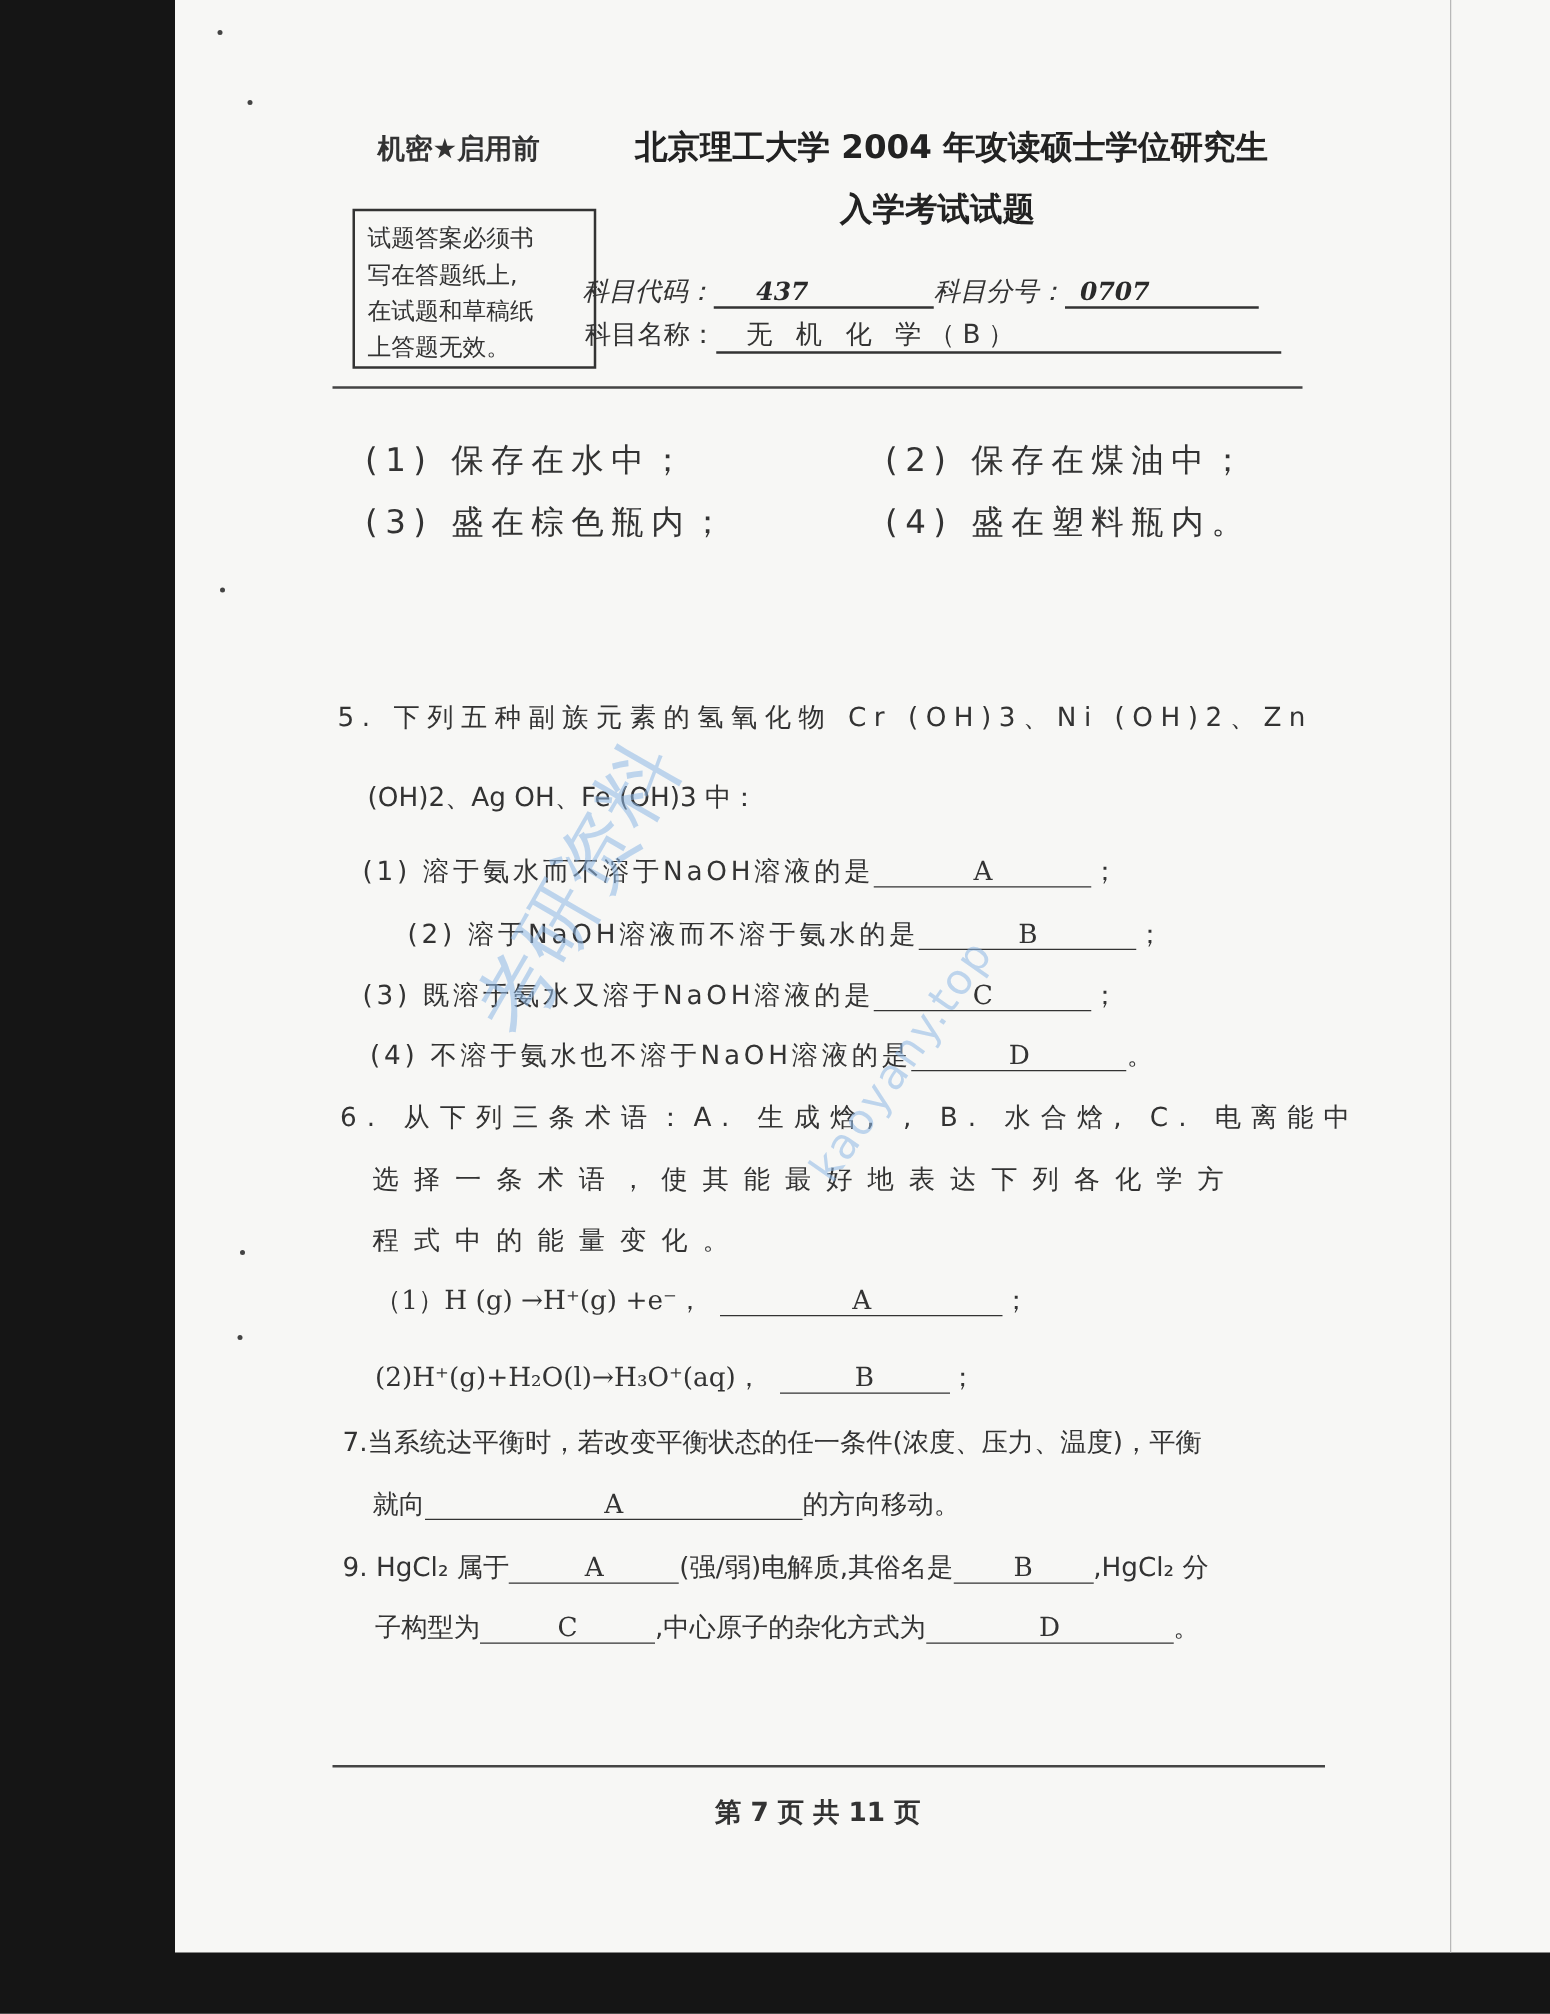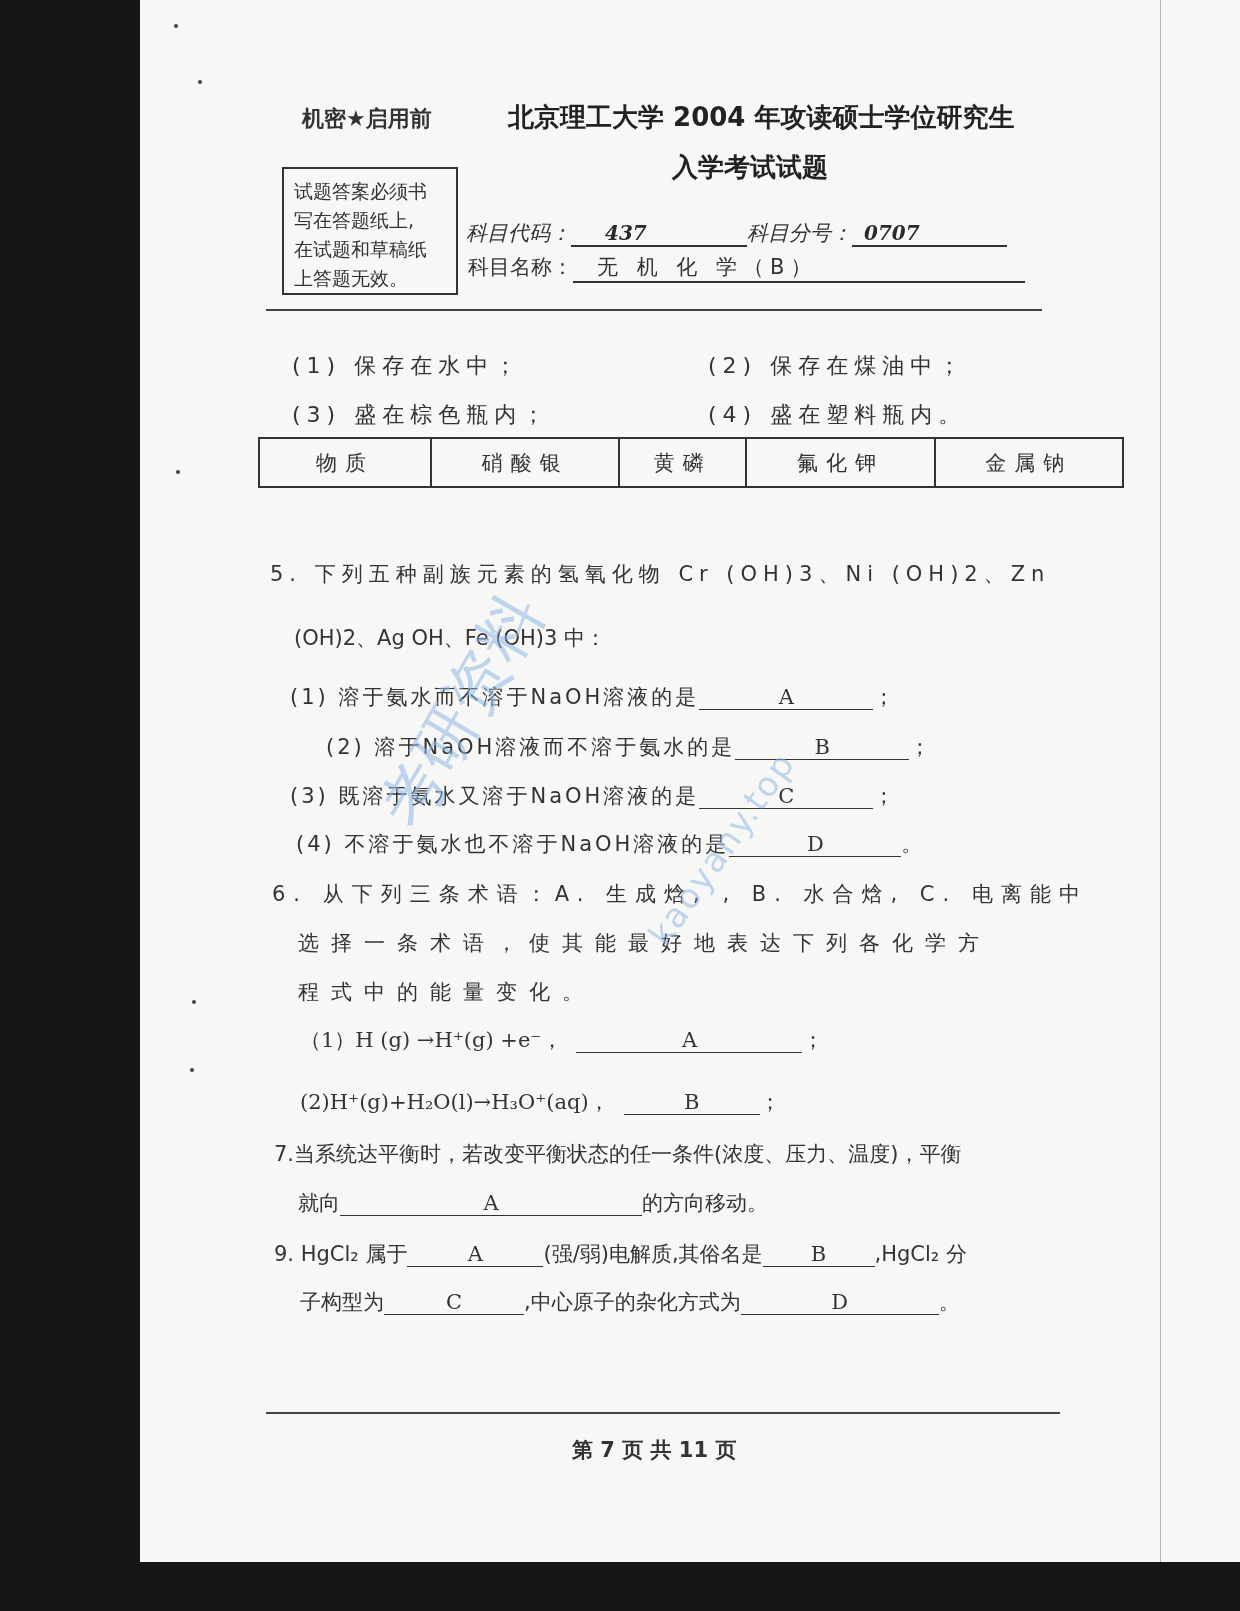--- a/index.html
+++ b/index.html
@@ -15,30 +15,30 @@
   }
   .page::after {
     content:""; position:absolute; left:1020px; top:0; width:1px; height:100%;
     background:#b8b8b8;
   }
   .abs { position:absolute; white-space:nowrap; }
   .confid { left:302px; top:104px; font-size:22px; font-family:"DejaVu Sans",sans-serif; font-weight:600; color:#333; }
   .title1 { left:508px; top:100px; font-size:26px; font-weight:700; font-family:"DejaVu Sans",sans-serif; color:#222; letter-spacing:0px; }
   .title2 { left:672px; top:150px; font-size:26px; font-weight:700; font-family:"DejaVu Sans",sans-serif; color:#222; }
   .notice {
-    position:absolute; left:282px; top:167px; width:176px; height:128px;
+    position:absolute; left:282px; top:167px; width:195px; height:128px;
     border:2px solid #333; box-sizing:border-box; padding:8px 10px;
     font-family:"DejaVu Sans",sans-serif; font-size:19px; line-height:29px; color:#333;
   }
   .notice span { display:block; }
   .field-label { font-size:21px; font-family:"DejaVu Sans",sans-serif; color:#333; }
   .ul { display:inline-block; border-bottom:2px solid #333; text-align:left; }
   .subj-val { font-weight:700; font-family:"DejaVu Serif",serif; font-size:20px; }
   .hr { position:absolute; height:2px; background:#444; }
-  .opt { font-size:22px; letter-spacing:6px; color:#333; font-family:"DejaVu Sans",sans-serif; }
+  .opt { font-size:26px; letter-spacing:6px; color:#333; font-family:"DejaVu Sans",sans-serif; }
   table.store {
     position:absolute; left:258px; top:437px; width:866px; border-collapse:collapse;
     font-family:"DejaVu Sans",sans-serif; font-size:21px; color:#333;
   }
   table.store td {
     border:2px solid #333; height:47px; text-align:center; letter-spacing:8px; padding:0;
   }
   .q { font-size:21px; color:#333; font-family:"DejaVu Sans",sans-serif; }
   .q.sp { letter-spacing:7px; }
   .blank { display:inline-block; border-bottom:1.5px solid #333; text-align:center; letter-spacing:0; font-family:"DejaVu Serif",serif; }
@@ -77,27 +77,20 @@
 
 <div class="hr" style="left:266px;top:309px;width:776px;"></div>
 
 <div class="abs opt" style="left:292px;top:351px;">(1) 保存在水中；</div>
 <div class="abs opt" style="left:708px;top:351px;">(2) 保存在煤油中；</div>
 <div class="abs opt" style="left:292px;top:400px;">(3) 盛在棕色瓶内；</div>
 <div class="abs opt" style="left:708px;top:400px;">(4) 盛在塑料瓶内。</div>
 
 <table class="store">
   <tbody>
-      <tr>
-    <td style="width:170px;">物质</td>
-    <td>硝酸银</td>
-    <td>黄磷</td>
-    <td>氟化钾</td>
-    <td>金属钠</td>
-  </tr>
 </tbody>
   </table>
 
 <div class="abs q sp" style="left:270px;top:560px;letter-spacing:6px;">5. 下列五种副族元素的氢氧化物 Cr (OH)3、Ni (OH)2、Zn</div>
 <div class="abs q" style="left:294px;top:624px;">(OH)2、Ag OH、Fe (OH)3 中：</div>
 
 <div class="abs q" style="left:290px;top:683px;letter-spacing:3px;">
   <span>(1) 溶于氨水而不溶于NaOH溶液的是</span><span class="blank" style="width:174px;">A</span><span>；</span>
 </div>
 <div class="abs q" style="left:286px;top:733px;letter-spacing:3px;margin-left:40px;">

